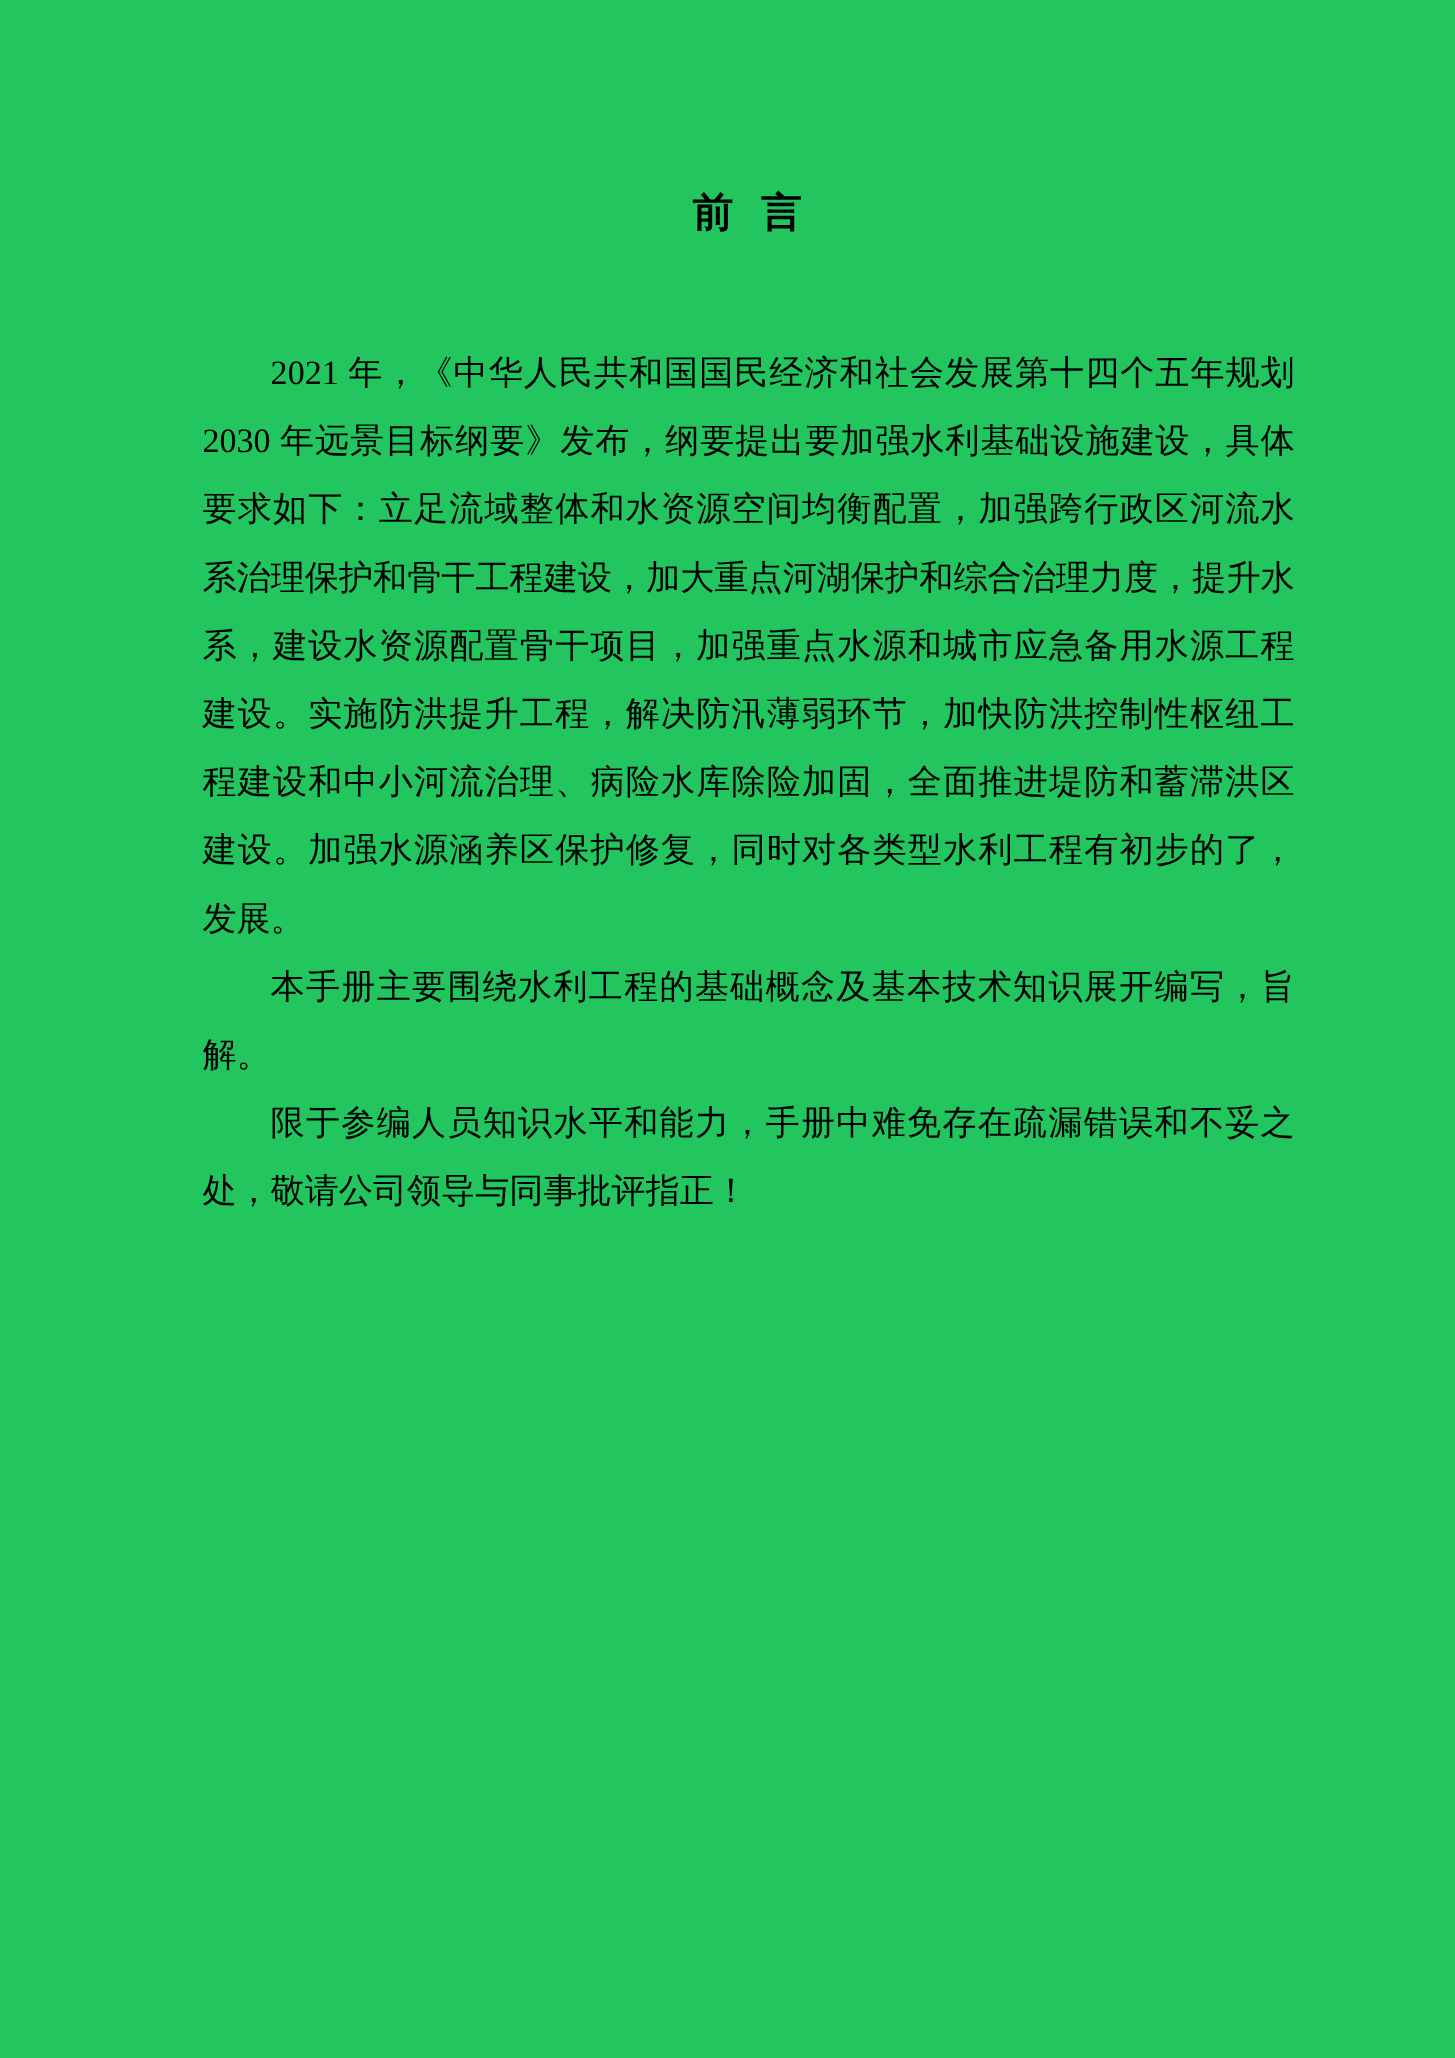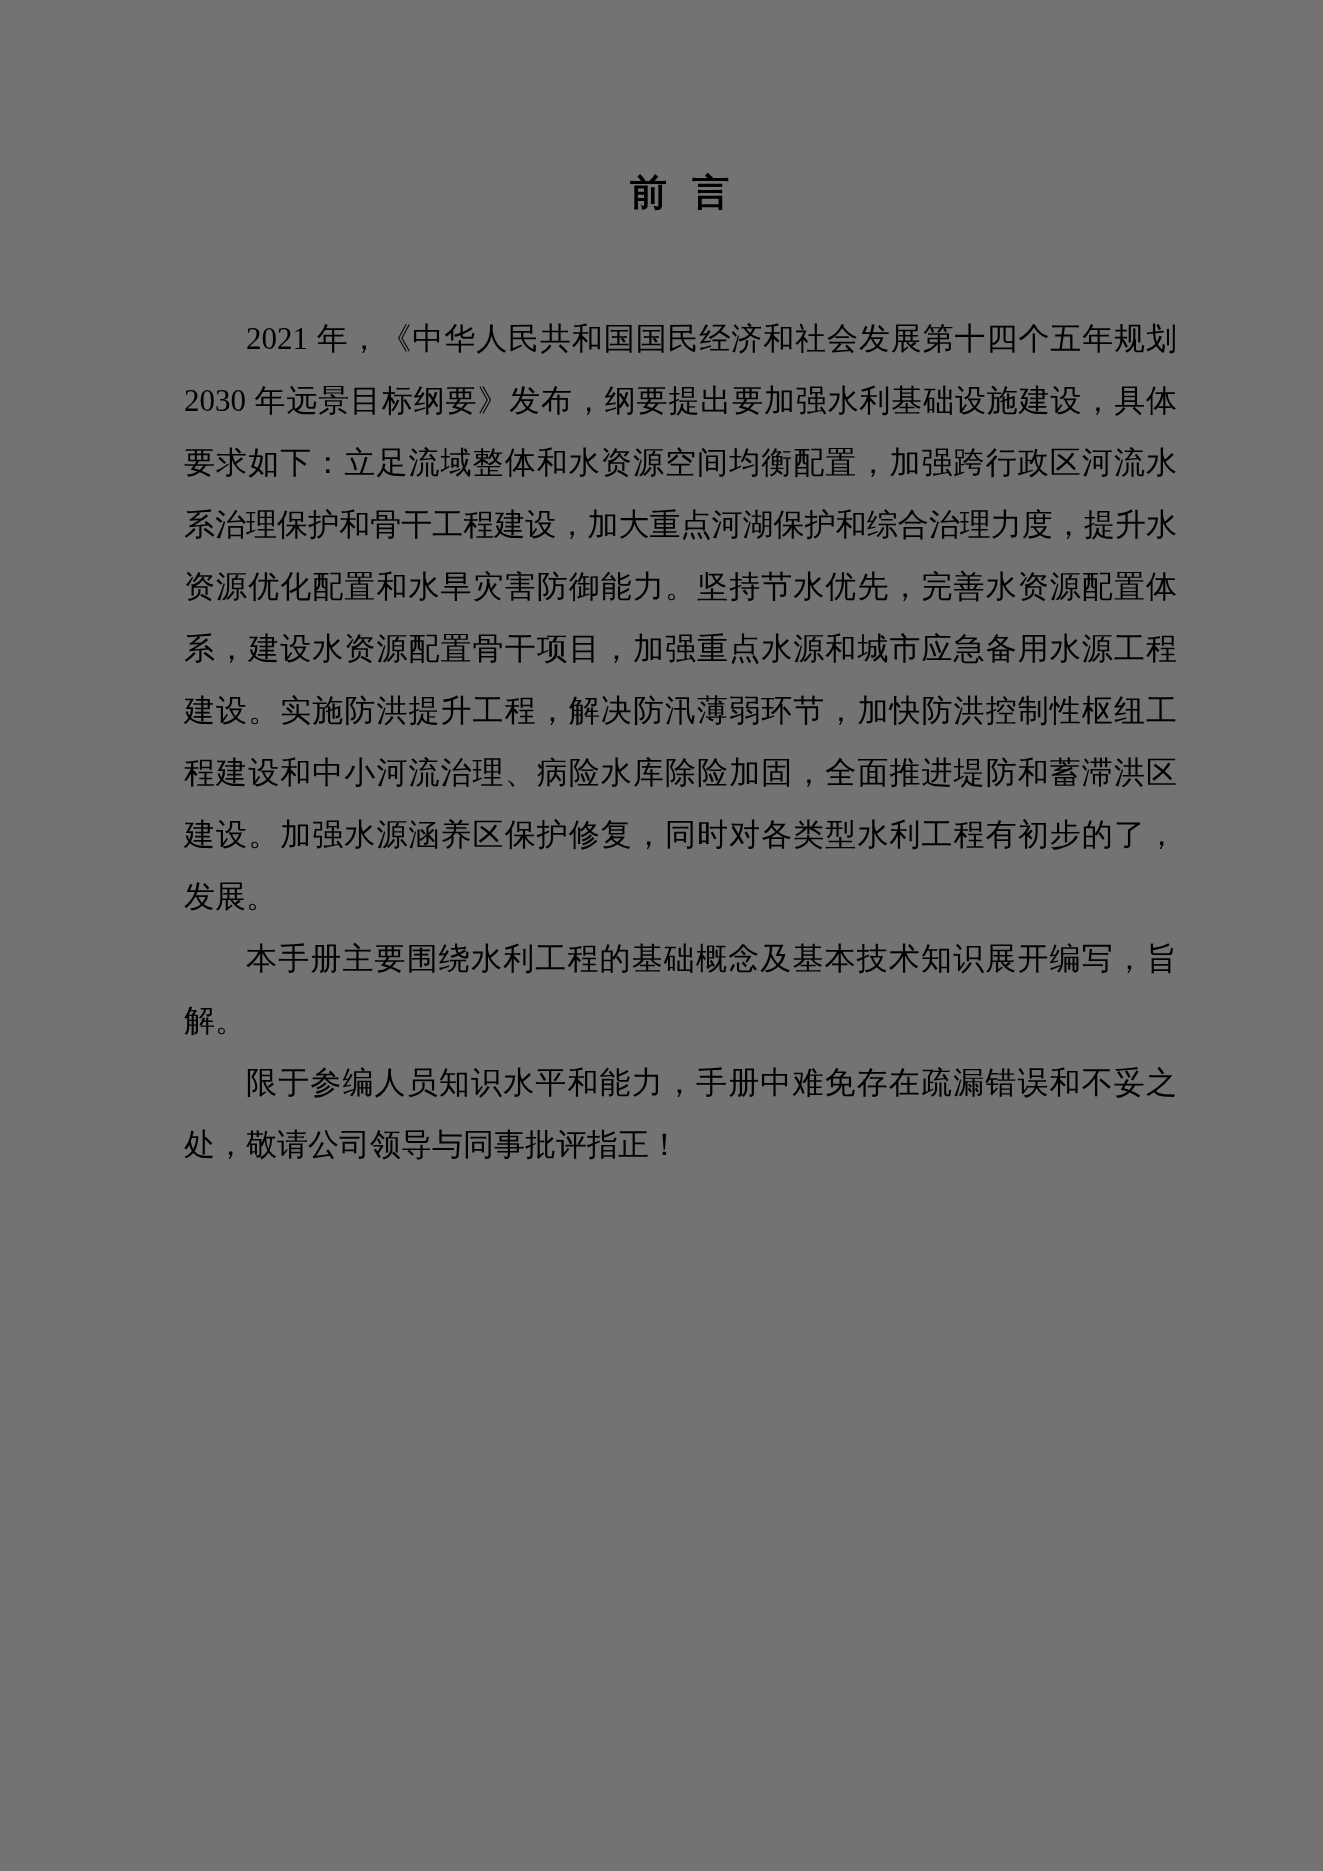--- a/index.html
+++ b/index.html
@@ -2,21 +2,21 @@
 <html><head>
 <meta charset="utf-8">
 <style>
   * { margin: 0; padding: 0; box-sizing: border-box; }
   html, body { background: #e8e8e8; }
   .page {
     position: relative;
     width: 1323px;
     height: 1871px;
     margin: 0 auto;
-    background: #737373;
+    background: #22c55e;
     color: #000000;
     font-family: "Liberation Serif", "DejaVu Serif", serif;
     overflow: hidden;
   }
   .doc-title {
     position: absolute;
     top: 168px;
     left: 184px;
     width: 993px;
     text-align: center;
@@ -54,21 +54,20 @@
 
   <div class="doc-title">前 言</div>
 
   <div class="doc-body">
 
     <div class="para">
       <div class="line first">2021 年，《中华人民共和国国民经济和社会发展第十四个五年规划和</div>
       <div class="line">2030 年远景目标纲要》发布，纲要提出要加强水利基础设施建设，具体</div>
       <div class="line">要求如下：立足流域整体和水资源空间均衡配置，加强跨行政区河流水</div>
       <div class="line">系治理保护和骨干工程建设，加大重点河湖保护和综合治理力度，提升水</div>
-      <div class="line">资源优化配置和水旱灾害防御能力。坚持节水优先，完善水资源配置体</div>
       <div class="line">系，建设水资源配置骨干项目，加强重点水源和城市应急备用水源工程</div>
       <div class="line">建设。实施防洪提升工程，解决防汛薄弱环节，加快防洪控制性枢纽工</div>
       <div class="line">程建设和中小河流治理、病险水库除险加固，全面推进堤防和蓄滞洪区</div>
       <div class="line">建设。加强水源涵养区保护修复，同时对各类型水利工程有初步的了，</div>
       <div class="line last">发展。</div>
     </div>
 
 
     <div class="para">
       <div class="line first">本手册主要围绕水利工程的基础概念及基本技术知识展开编写，旨</div>

